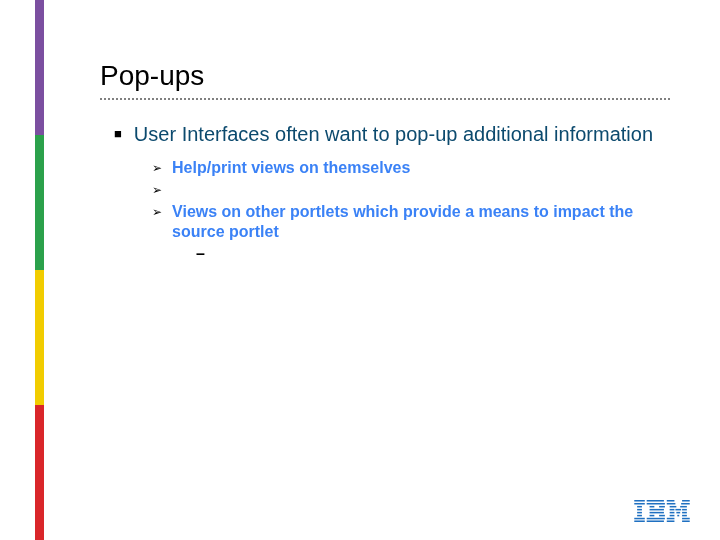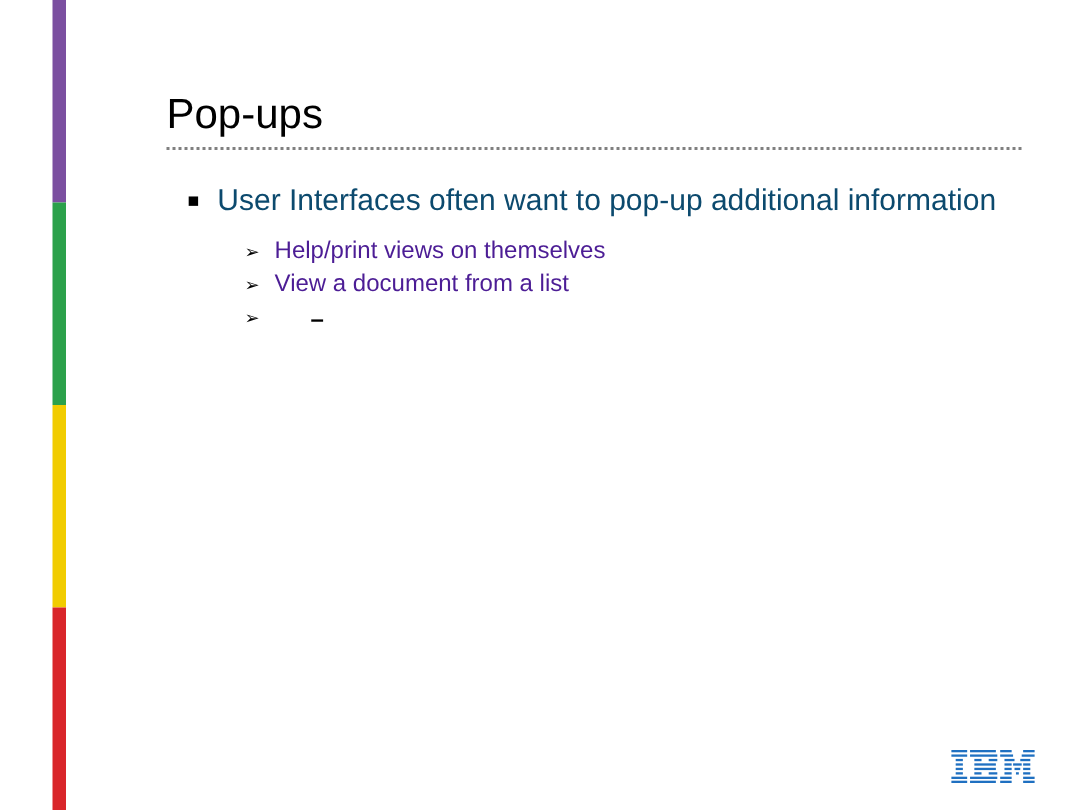--- a/index.html
+++ b/index.html
@@ -20,21 +20,21 @@
       flex-direction: column;
     }
     .color-bar .seg { width: 9px; flex: 1; }
     .seg-purple { background: #7b4fa0; }
     .seg-green { background: #2ba14b; }
     .seg-yellow { background: #f1cc00; }
     .seg-red { background: #d9262a; }
     .content {
       position: absolute;
       top: 60px;
-      left: 111px;
+      left: 100px;
       right: 40px;
     }
     .title {
       font-size: 28px;
       font-weight: 400;
       color: #000;
       margin-bottom: 6px;
     }
     .dotted-line {
       border: none;
@@ -71,22 +71,22 @@
     }
     .bullet-sub .glyph {
       font-size: 12px;
       color: #000;
       margin-right: 10px;
       line-height: 20px;
       flex-shrink: 0;
     }
     .bullet-sub .text {
       font-size: 16px;
-      font-weight: normal;
-      color: #4c1d95;
+      font-weight: bold;
+      color: #3b82f6;
       line-height: 20px;
     }
     .bullet-dash {
       display: flex;
       align-items: flex-start;
       margin-left: 24px;
       margin-top: 2px;
     }
     .bullet-dash .glyph {
       font-size: 16px;
@@ -132,25 +132,25 @@
       <span class="text">User Interfaces often want to pop-up additional information</span>
     </div>
 
     <div class="sub-list">
       <div class="bullet-sub">
         <span class="glyph">➢</span>
         <span class="text">Help/print views on themselves</span>
       </div>
       <div class="bullet-sub">
         <span class="glyph">➢</span>
-        <span class="text">View a document from a list</span>
       </div>
       <div class="bullet-sub">
         <span class="glyph">➢</span>
         <div>
+          <span class="text">Views on other portlets which provide a means to impact the source portlet</span>
           <div class="bullet-dash">
             <span class="glyph">–</span>
           </div>
         </div>
       </div>
     </div>
   </div>
 
   <div class="logo" aria-label="IBM">
     <svg viewBox="0 0 58 23">

